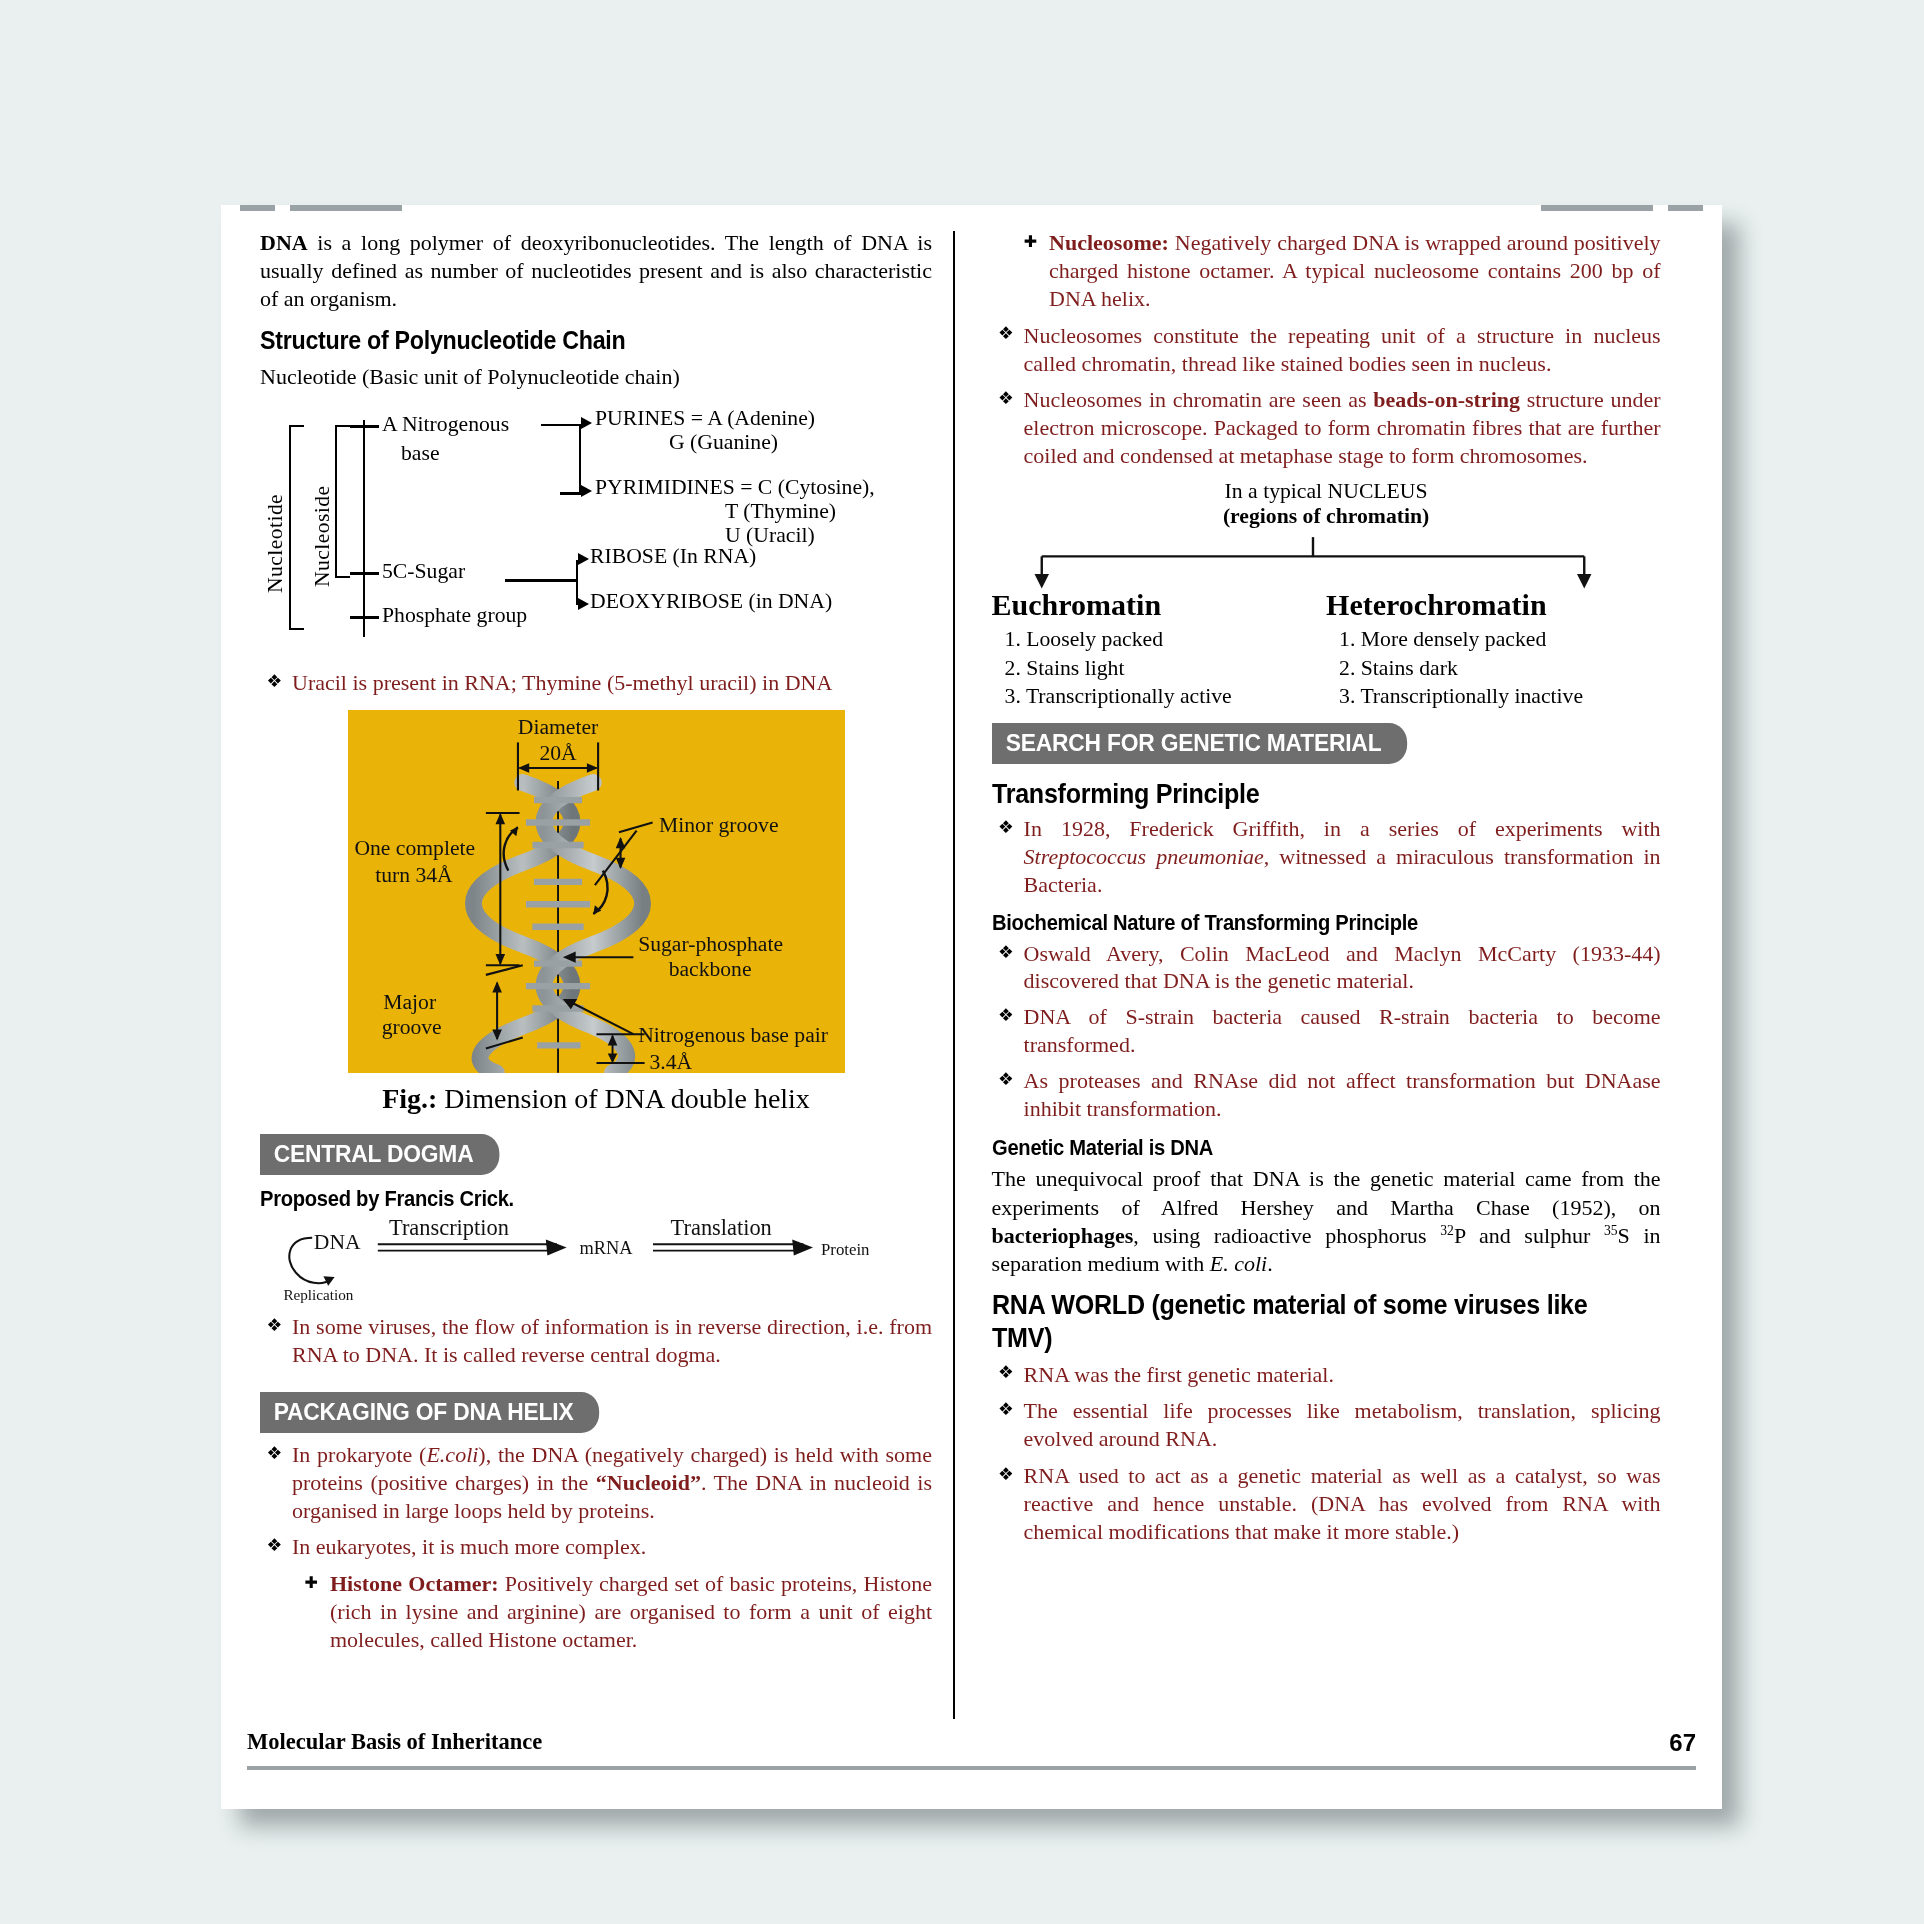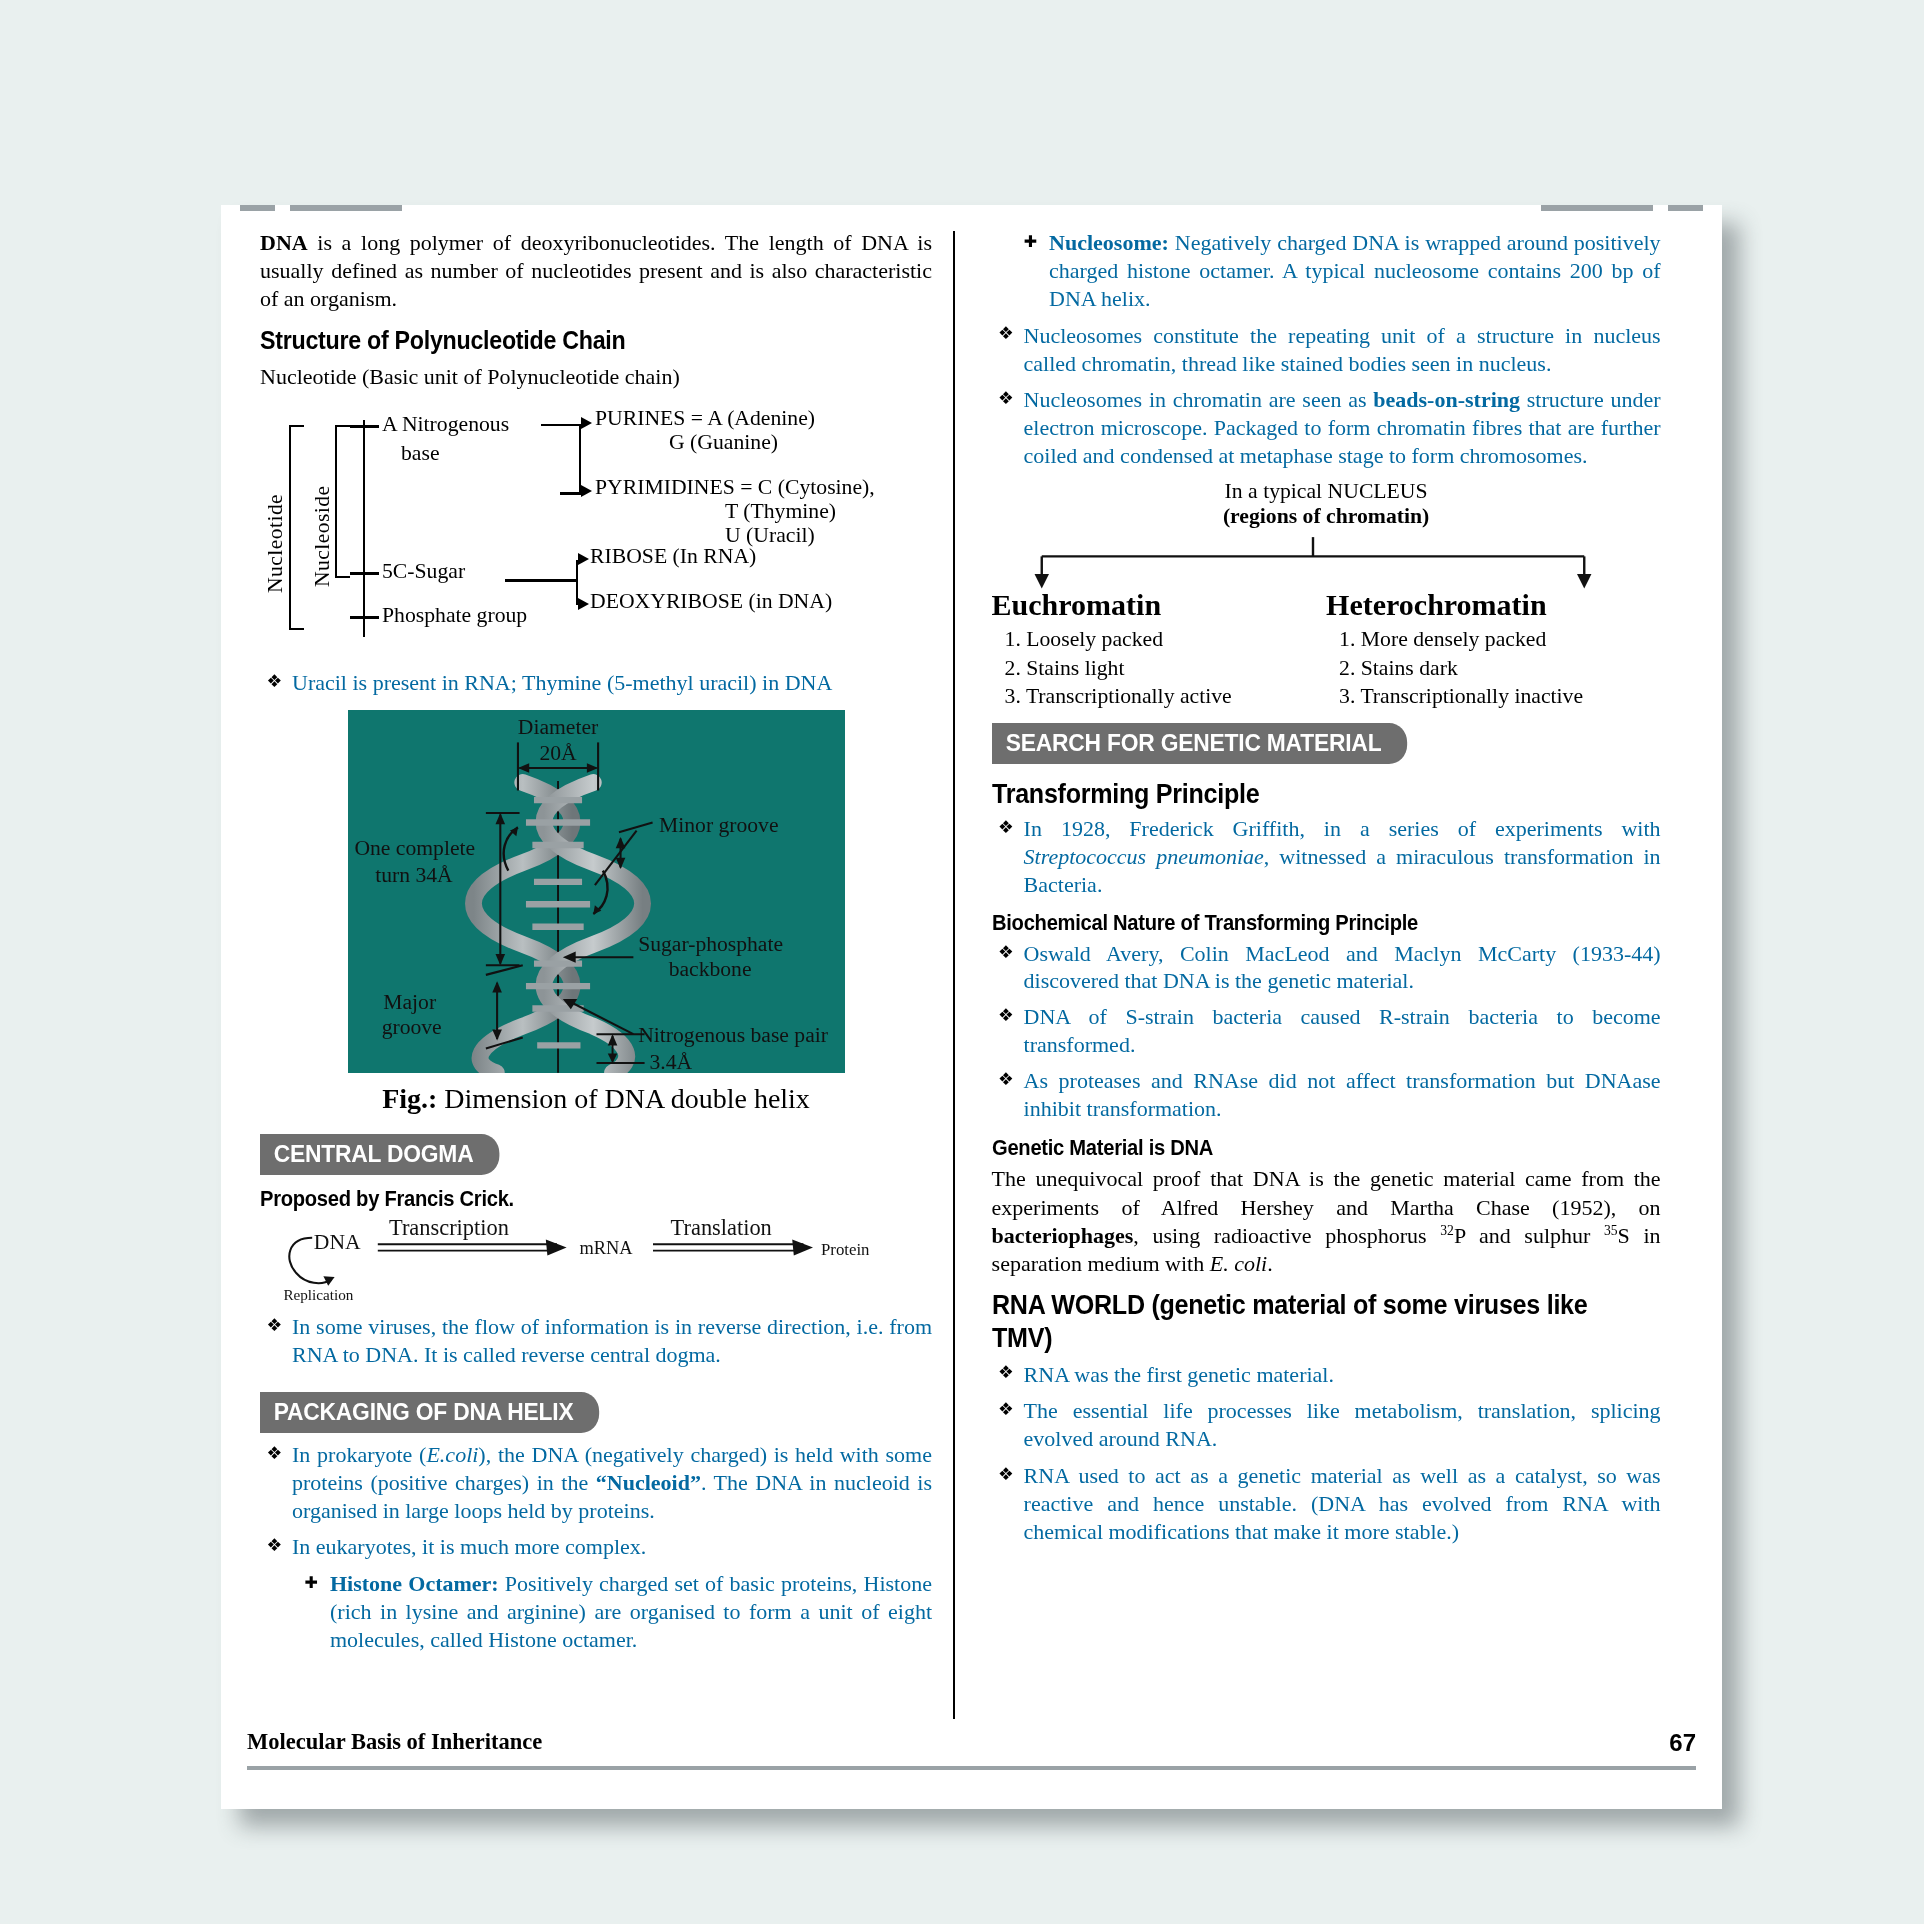--- a/index.html
+++ b/index.html
@@ -108,21 +108,21 @@
     padding: 5.6px 27px 7.2px 14.4px;
     border-radius: 0 19px 19px 0;
     margin: 14.4px 0 8px 0; letter-spacing: -0.2px;
     transform: scaleX(0.95); transform-origin: left center;
   }
 
   ul.bl { list-style: none; margin: 0 0 8px 0; padding: 0; }
   ul.bl > li {
     position: relative; padding-left: 32px; margin-bottom: 8.8px;
     font-family: "Liberation Serif", serif; font-size: 22px;
-    line-height: 1.27; text-align: justify; color: #0369a1;
+    line-height: 1.27; text-align: justify; color: #7f1d1d;
   }
   ul.bl > li::before {
     content: "\2756"; position: absolute; left: 6.4px; top: 0.8px;
     font-size: 17.6px; color: #000;
   }
   ul.bl.plus > li { padding-left: 35px; }
   ul.bl.plus > li::before { content: "\271A"; font-size: 16px; left: 9.6px; top: 3.2px; }
   ul.bl.nested { margin-left: 35px; }
 
   sup { font-size: 0.62em; vertical-align: super; }
@@ -141,21 +141,21 @@
   .dtext { position: absolute; white-space: nowrap; }
   .arrowhead {
     position: absolute; width: 0; height: 0;
     border-top: 6.4px solid transparent; border-bottom: 6.4px solid transparent;
     border-left: 11.2px solid #000;
   }
 
   
   .dna-fig {
     position: relative; margin: 13px auto 3.2px auto;
-    width: 497px; height: 363px; background: #0f766e;
+    width: 497px; height: 363px; background: #eab308;
   }
   .fig-cap {
     text-align: center; font-family: "Liberation Serif", serif;
     font-size: 28px; margin: 9.6px 0 4.8px 0;
   }
   .fig-cap b { font-weight: bold; }
 
   
   .dogma { position: relative; height: 88px; margin: 3.2px 0 8px 0;
            font-family: "Liberation Serif", serif; color:#000; }

